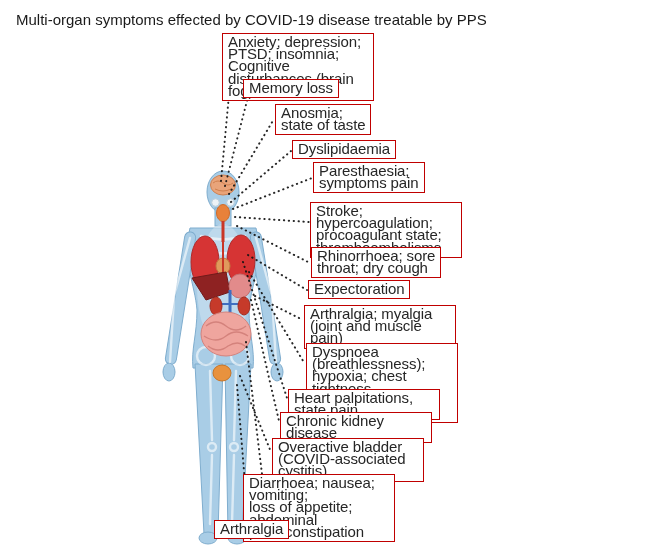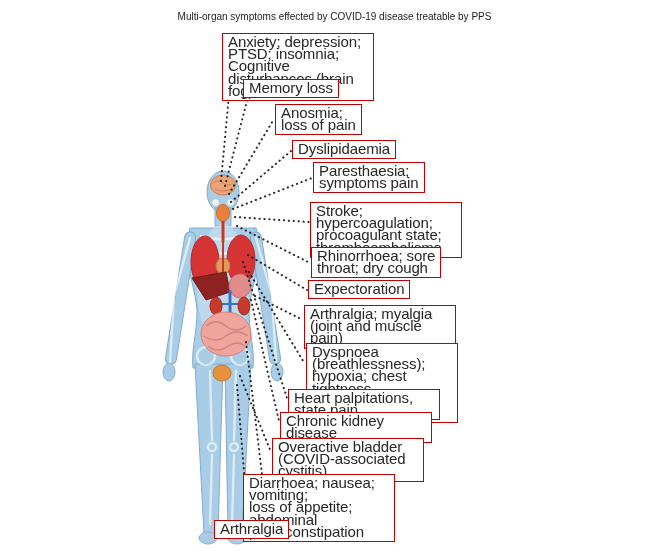--- a/index.html
+++ b/index.html
@@ -9,22 +9,22 @@
     --body-blue:#a9cde6;
     --body-outline:#7fadce;
     --organ-red:#d63434;
   }
   html,body{margin:0;padding:0;background:#fff;}
   .canvas{
     position:relative;width:661px;height:556px;background:#ffffff;overflow:hidden;
     font-family:"Liberation Sans","DejaVu Sans",sans-serif;
   }
   .diagram-title{
-    position:absolute;left:8px;right:0;top:11px;text-align:center;
-    font-size:10px;color:#1a1a1a;letter-spacing:0;
+    position:absolute;left:16px;right:0;top:11px;text-align:left;
+    font-size:15px;color:#1a1a1a;letter-spacing:0;
   }
   .label-box{
     position:absolute;
     background:#ffffff;
     border:1.5px solid var(--box-border);
     color:var(--text);
     font-size:15px;line-height:12.2px;letter-spacing:-0.1px;
     padding:2px 5px 3px 5px;
     white-space:pre-line;
     width:max-content;max-width:140px;
@@ -120,21 +120,21 @@
     <line class="conn" x1="240" y1="376" x2="271" y2="452"></line>
     <line class="conn" x1="246" y1="342" x2="262" y2="474"></line>
     <line class="conn" x1="237" y1="385" x2="248" y2="520"></line>
   </svg>
 
   <div class="label-box" style="left:222px;top:33px;">Anxiety; depression;
 PTSD; insomnia; Cognitive
 disturbances (brain fog)</div>
   <div class="label-box" style="left:243px;top:79px;">Memory loss</div>
   <div class="label-box" style="left:275px;top:104px;">Anosmia;
-loss of pain</div>
+state of taste</div>
   <div class="label-box" style="left:292px;top:140px;">Dyslipidaemia</div>
   <div class="label-box" style="left:313px;top:162px;">Paresthaesia;
 symptoms pain</div>
   <div class="label-box" style="left:310px;top:202px;">Stroke; hypercoagulation;
 procoagulant state;
 thromboembolisms</div>
   <div class="label-box" style="left:311px;top:247px;">Rhinorrhoea; sore
 throat; dry cough</div>
   <div class="label-box" style="left:308px;top:280px;">Expectoration</div>
   <div class="label-box" style="left:304px;top:305px;">Arthralgia; myalgia

